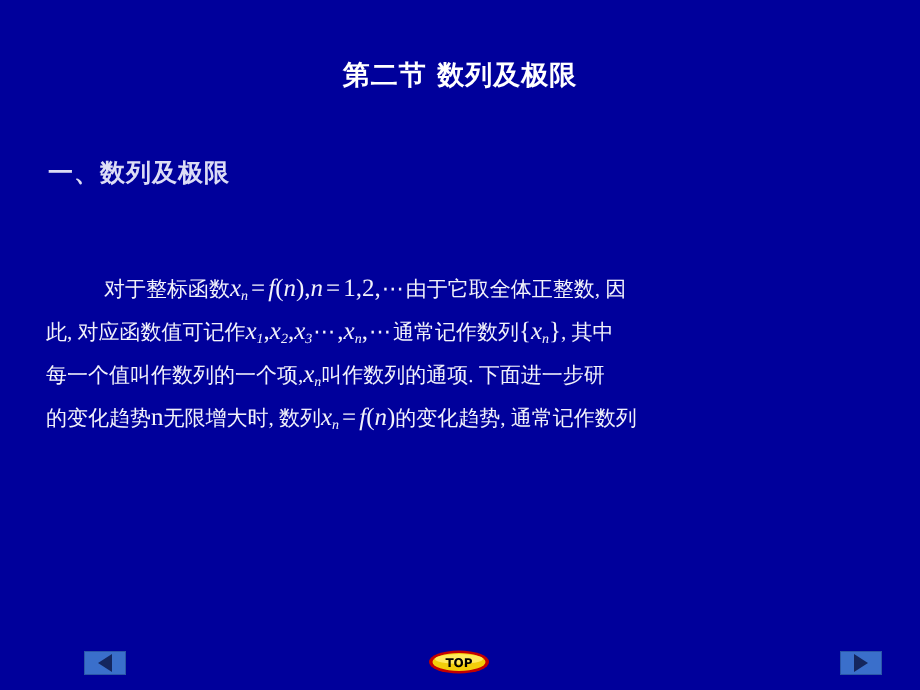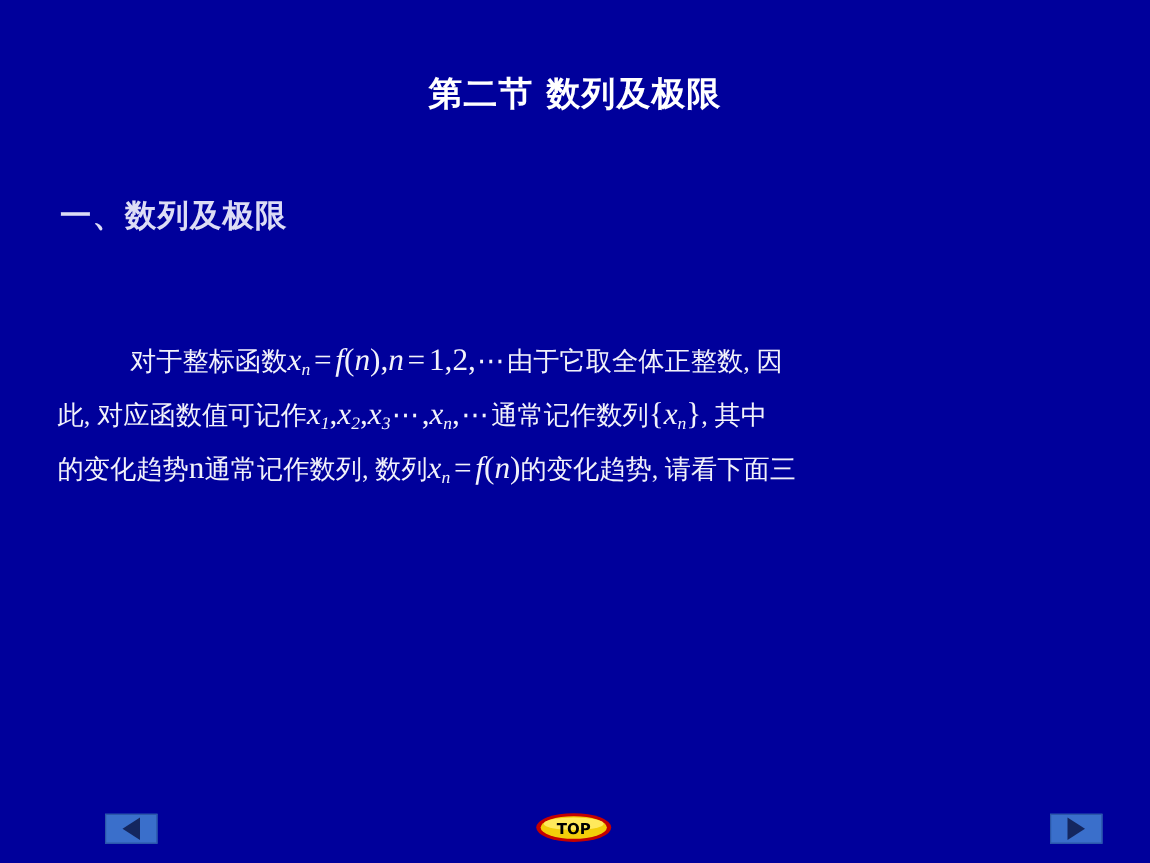--- a/index.html
+++ b/index.html
@@ -158,23 +158,26 @@
   <div class="body-block">
 
     <div class="body-line">
       <span class="indent"></span><span class="cn">对于整标函数</span><span class="mi">x</span><sub class="sb">n</sub><span class="mo">=</span><span class="mi">f</span><span class="mn">(</span><span class="mi">n</span><span class="mn">)</span><span class="mn">,</span><span class="mi">n</span><span class="mo">=</span><span class="mn">1,</span><span class="mn">2,</span><span class="dots">⋯</span><span class="cn">由于它取全体正整数, 因</span>
     </div>
 
     <div class="body-line">
       <span class="cn">此, 对应函数值可记作</span><span class="mi">x</span><sub class="sb">1</sub><span class="mn">,</span><span class="mi">x</span><sub class="sb">2</sub><span class="mn">,</span><span class="mi">x</span><sub class="sb">3</sub><span class="dots">⋯</span><span class="mn">,</span><span class="mi">x</span><sub class="sb">n</sub><span class="mn">,</span><span class="dots">⋯</span><span class="cn">通常记作数列</span><span class="mn">{</span><span class="mi">x</span><sub class="sb">n</sub><span class="mn">}</span><span class="cn">, 其中</span>
     </div>
 
+    <div class="body-line">
+      <span class="cn">每一个值叫作数列的一个项,</span><span class="mi">x</span><sub class="sb">n</sub><span class="cn">叫作数列的通项. 下面进一步研</span>
+    </div>
 
     <div class="body-line">
-      <span class="cn">的变化趋势</span><span class="mn">n</span><span class="cn">通常记作数列, 数列</span><span class="mi">x</span><sub class="sb">n</sub><span class="mo">=</span><span class="mi">f</span><span class="mn">(</span><span class="mi">n</span><span class="mn">)</span><span class="cn">的变化趋势, 请看下面三</span>
+      <span class="cn">的变化趋势</span><span class="mn">n</span><span class="cn">无限增大时, 数列</span><span class="mi">x</span><sub class="sb">n</sub><span class="mo">=</span><span class="mi">f</span><span class="mn">(</span><span class="mi">n</span><span class="mn">)</span><span class="cn">的变化趋势, 通常记作数列</span>
     </div>
 
 
   </div>
 
   <div class="nav-back">
     <span class="tri tri-left"></span>
   </div>
 
   <div class="top-button">

